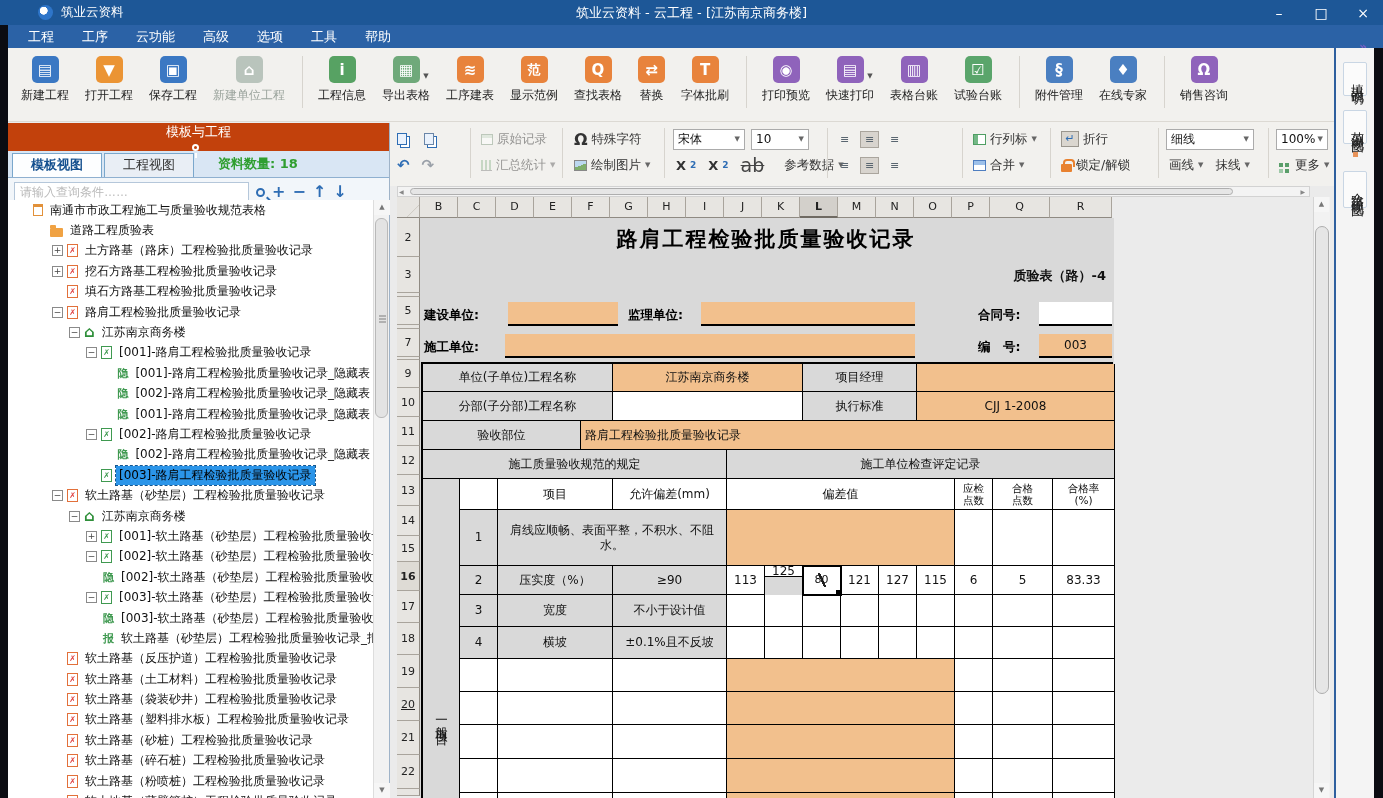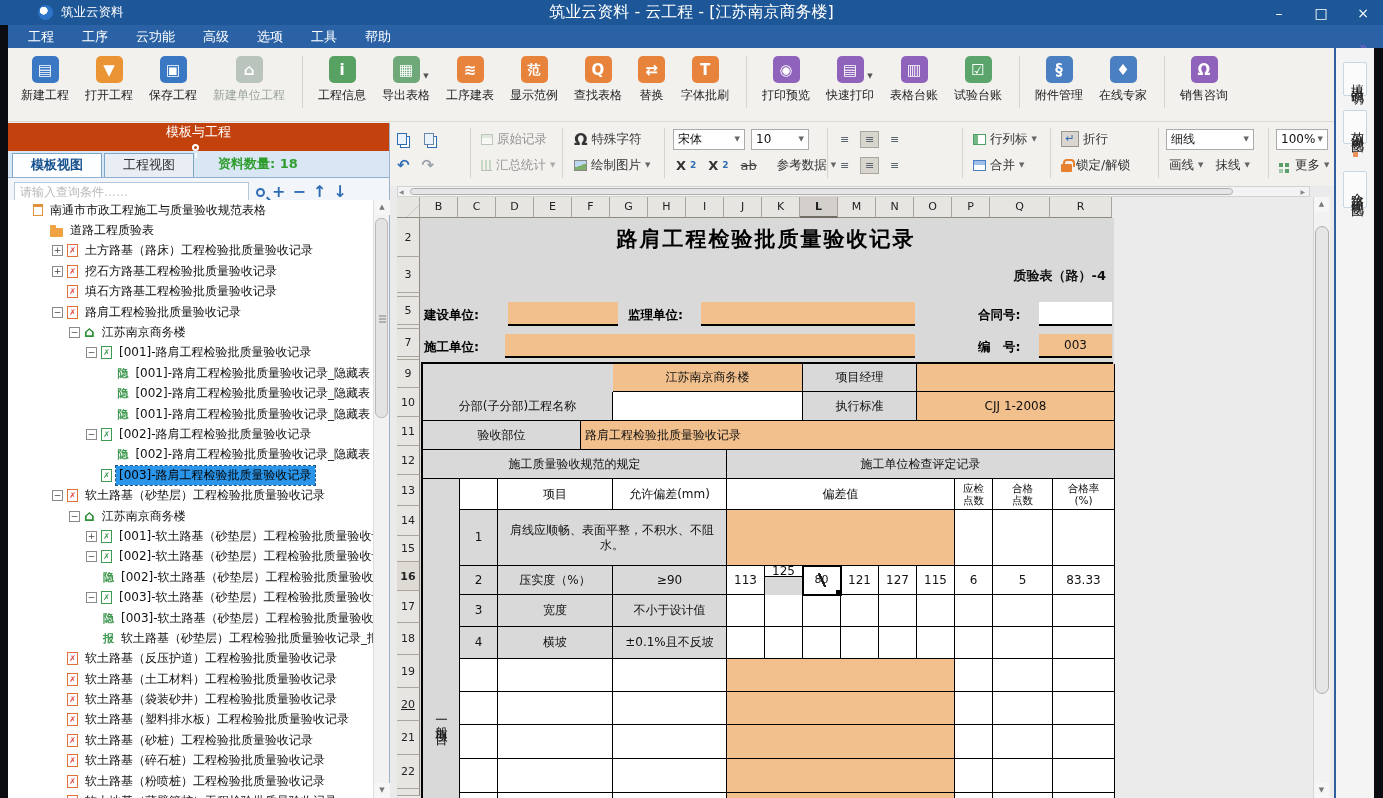--- a/index.html
+++ b/index.html
@@ -3,21 +3,21 @@
 <meta charset="utf-8">
 <style>
   * { margin:0; padding:0; box-sizing:border-box; }
   html,body { width:1383px; height:798px; overflow:hidden; }
   body { font-family:"DejaVu Sans","Liberation Sans",sans-serif; font-size:12px; color:#111; background:#ececec; position:relative; }
 
   
   .titlebar { position:absolute; left:0; top:0; width:1383px; height:25px; background:#1d5797; color:#fff; display:flex; align-items:center; }
   .appico { width:15px; height:15px; border-radius:50%; background:radial-gradient(circle at 38% 38%, #fff 28%, #2e75c9 32%); margin-left:38px; }
   .title-left { margin-left:8px; font-size:12.5px; }
-  .title-center { position:absolute; left:0; right:0; text-align:center; font-size:16px; pointer-events:none; }
+  .title-center { position:absolute; left:0; right:0; text-align:center; font-size:13px; pointer-events:none; }
   .winbtns { position:absolute; right:10px; top:0; height:25px; display:flex; gap:22px; align-items:center; font-size:14px; }
   .winbtn { width:20px; text-align:center; cursor:default; }
   .menubar { position:absolute; left:0; top:25px; width:1383px; height:23px; background:#2b62a6; display:flex; align-items:center; padding-left:14px; }
   .menu-item { color:#fff; font-size:13px; padding:0 14px; height:23px; line-height:23px; }
 
   
   .toolbar1 { position:absolute; left:0; top:48px; width:1383px; height:74px; background:#f2f1ee; border-bottom:1px solid #dcd9d3; display:flex; align-items:flex-start; padding:6px 0 0 14px; }
   .tbtn { display:flex; flex-direction:column; align-items:center; padding:2px 7px; margin-right:2px; }
   .tbtn .tico { width:27px; height:27px; border-radius:5px; color:#fff; font-size:15px; font-weight:bold; display:flex; align-items:center; justify-content:center; margin-bottom:4px; }
   .tbtn .tlabel { font-size:12px; color:#222; white-space:nowrap; }
@@ -46,21 +46,21 @@
   .i-rowcol { width:13px; height:11px; border:1px solid #4f9e63; background:linear-gradient(90deg,#74b886 0 4px, #fff 4px); }
   .i-merge { width:13px; height:11px; border:1px solid #4f7ec0; background:linear-gradient(#9cc0ea 0 4px,#fff 4px); }
   .i-wrap { width:18px; height:16px; border:1px solid #9a968e; background:#dad6cf; color:#2e6db4; font-size:11px; text-align:center; line-height:14px; }
   .i-lock { width:11px; height:8px; background:#e8812f; border-radius:1px; position:relative; margin-top:5px; }
   .i-lock::before { content:''; position:absolute; left:1.5px; top:-5px; width:8px; height:6px; border:2px solid #e8812f; border-bottom:none; border-radius:4px 4px 0 0; }
   .i-more { width:4px; height:4px; background:#5a9e6a; box-shadow:6px 0 #5a9e6a, 0 6px #9ec9a8, 6px 6px #5a9e6a; margin-right:8px; }
   .alignico { width:19px; height:17px; font-size:11px; color:#5a6670; text-align:center; line-height:16px; border:1px solid transparent; }
   .alignico.pressed { background:#d8d4ce; border-color:#aaa59d; }
   .supsub { font-weight:bold; color:#333; font-size:13px; }
   .supsub sup,.supsub sub { color:#2e6db4; font-size:9px; }
-  .strk { color:#444; font-size:13px; text-decoration:line-through; }
+  .strk { color:#444; font-size:19px; text-decoration:line-through; }
 
   
   .sidebar { position:absolute; left:8px; top:123px; width:382px; height:675px; background:#fff; border-right:1px solid #9fb3c8; }
   .sb-header { height:28px; background:#c2410c; color:#fff; font-size:13px; display:flex; align-items:center; padding:0 8px; justify-content:space-between;flex-direction:column; }
   .pin { width:7px; height:7px; border:2px solid #fff; border-radius:50%; position:relative; margin-right:6px; }
   .pin::after { content:''; position:absolute; left:1px; top:7px; width:2px; height:5px; background:#fff; }
   .sb-tabs { height:27px; background:#d9e6f4; border-bottom:1px solid #8fb0d0; display:flex; align-items:flex-end; padding-left:4px; }
   .sb-tab { height:24px; line-height:22px; padding:0 18px; font-size:13px; border:1px solid #7aa7cc; border-bottom:none; background:#e9eef5; color:#333; margin-right:2px; }
   .sb-tab.active { background:#fdfeff; color:#15508f; font-weight:bold; }
   .sb-count { margin-left:22px; font-size:13px; color:#2f9e2f; line-height:26px; font-weight:bold; }
@@ -645,20 +645,21 @@
       <div class="ffield orangebg" style="left:85px;top:116px;width:410px;"></div>
       <div class="flabel" style="left:558px;top:121px;">编　号:</div>
       <div class="ffield orangebg" style="left:619px;top:116px;width:73px;text-align:center;font-size:12px;line-height:22px;">003</div>
 
       <div class="tbl">
         <div class="bcol">
             <span>一般项目</span>
           </div>
 
         <div class="trow" style="top:0;height:28px;">
+          <div class="c g" style="left:0;width:190px;">单位(子单位)工程名称</div>
           <div class="c o" style="left:190px;width:190px;">江苏南京商务楼</div>
           <div class="c g" style="left:380px;width:114px;">项目经理</div>
           <div class="c o" style="left:494px;width:198px;"></div>
         </div>
         <div class="trow" style="top:28px;height:29px;">
           <div class="c g" style="left:0;width:190px;">分部(子分部)工程名称</div>
           <div class="c w" style="left:190px;width:190px;"></div>
           <div class="c g" style="left:380px;width:114px;">执行标准</div>
           <div class="c o" style="left:494px;width:198px;">CJJ 1-2008</div>
         </div>

